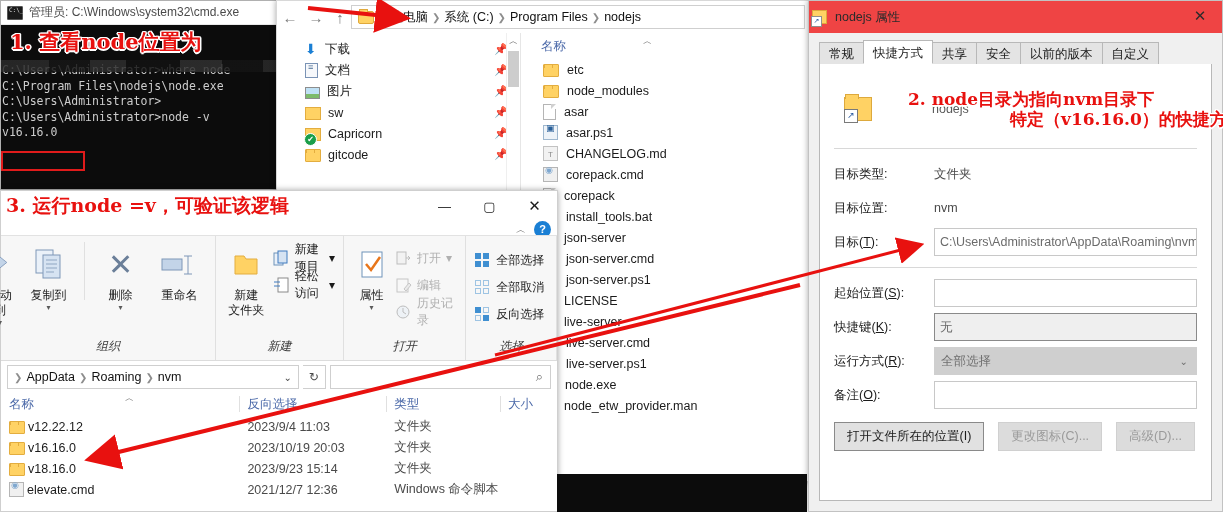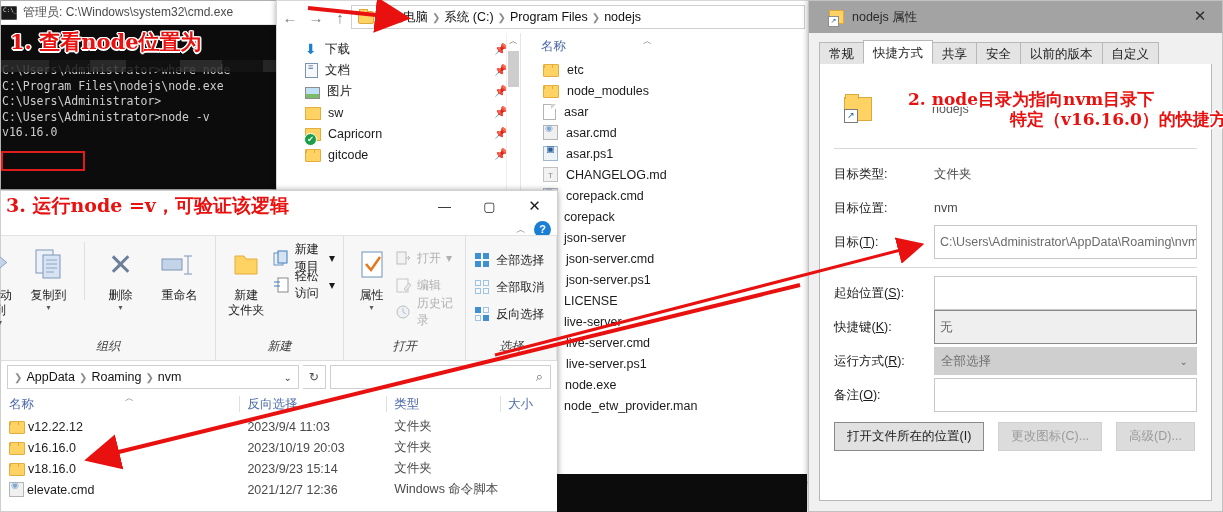--- a/index.html
+++ b/index.html
@@ -12,21 +12,21 @@
   }
 
   
   .win { position:absolute; background:#fff; }
   .shadow { box-shadow:0 0 6px rgba(0,0,0,.35); }
 
   
   #cmd-window { left:0; top:0; width:307px; height:190px; background:#0c0c0c;
                 border:1px solid #b0b0b0; }
   #cmd-titlebar { height:24px; background:#ffffff; display:flex; align-items:center;
-                  gap:6px; border-bottom:1px solid #e8e8e8; }
+                  padding-left:6px; gap:6px; border-bottom:1px solid #e8e8e8; }
   #cmd-titlebar .ticon { width:16px; height:14px; background:#1a1a1a; border:1px solid #555;
                          border-radius:1px; position:relative; }
   #cmd-titlebar .ticon:after { content:"C:\\_"; position:absolute; left:1px; top:-1px;
                          font-family:"DejaVu Sans Mono",monospace; font-size:6px; color:#ddd; }
   #cmd-title-text { font-size:12px; color:#4a4a4a; white-space:nowrap; }
   #cmd-body { position:absolute; left:0; top:24px; right:0; bottom:0; background:#0c0c0c;
               color:#cccccc; font-family:"DejaVu Sans Mono","Liberation Mono",monospace;
               font-size:11.5px; line-height:15.5px; padding:2px 0 0 1px; overflow:hidden; }
   #cmd-body .ln { white-space:pre; }
   .cmd-blankbar { height:18px; }
@@ -141,41 +141,41 @@
   .th { padding-left:8px; position:relative; height:24px; line-height:24px; }
   .th + .th:before { content:""; position:absolute; left:0; top:4px; bottom:4px; width:1px; background:#e0e0e0; }
   .tr { height:21px; display:flex; align-items:center; font-size:12.5px; color:#1b1b1b; }
   .td { padding-left:8px; display:flex; align-items:center; gap:3px; }
   .td.date, .td.type { color:#4a4a4a; }
   .sortcaret { position:absolute; left:124px; top:0; font-size:9px; color:#6b6b6b; }
 
   
   #props-dialog { left:808px; top:0px; width:415px; height:512px; background:#f0f0f0;
                   border:1px solid #c2c2c2; }
-  #props-title { height:32px; display:flex; align-items:center; gap:8px; padding-left:20px;
-                 background:#a3a3a3; }
+  #props-title { height:32px; display:flex; align-items:center; gap:8px; padding-left:3px;
+                 background:#ef4444; }
   #props-title .sc-ico { width:15px; height:14px; background:#ffd264; border:1px solid #dda93d; position:relative; }
   #props-title .sc-ico:after { content:"↗"; position:absolute; left:-2px; bottom:-4px; width:9px; height:9px;
                                background:#fff; border:1px solid #8e8e8e; font-size:7px; line-height:8px;
                                text-align:center; color:#2a5a9e; }
   #props-title .t { font-size:12.5px; color:#2b2b2b; }
   #props-close { position:absolute; right:0; top:0; width:44px; height:30px; display:flex;
                  align-items:center; justify-content:center; font-size:15px; color:#2b2b2b; }
   #props-tabs { position:absolute; left:10px; top:40px; right:10px; height:24px; display:flex;
                 align-items:flex-end; gap:0; border-bottom:1px solid #b8b8b8; }
   .ptab { height:22px; padding:0 9px; font-size:12.5px; color:#1b1b1b; line-height:22px;
           border:1px solid #b8b8b8; border-bottom:none; background:#e4e4e4; margin-right:-1px; }
   .ptab.active { background:#fff; height:24px; line-height:24px; position:relative; z-index:2;
                  border-bottom:1px solid #fff; }
   #props-page { position:absolute; left:10px; top:63px; right:10px; bottom:10px;
                 background:#fff; border:1px solid #b8b8b8; border-top:none; padding:14px 14px 0 14px; }
   .prow { display:flex; align-items:center; min-height:34px; }
   .plabel { width:100px; font-size:12.5px; color:#1b1b1b; flex:0 0 auto; }
   .pvalue { font-size:12.5px; color:#4a4a4a; }
-  .pinput { flex:1; height:34px; border:1px solid #c8c8c8; background:#fff; display:flex;
+  .pinput { flex:1; height:28px; border:1px solid #c8c8c8; background:#fff; display:flex;
             align-items:center; padding:0 5px; font-size:12.5px; color:#6b6b6b; overflow:hidden;
             white-space:nowrap; }
   .pinput.readonly { background:#efefef; border:1px solid #8a8a8a; color:#6b6b6b; }
   .pselect { flex:1; height:28px; background:#cfcfcf; border:1px solid #cfcfcf; display:flex;
              align-items:center; justify-content:space-between; padding:0 8px 0 6px;
              font-size:12.5px; color:#6f6f6f; }
   .phr { height:1px; background:#d8d8d8; margin:8px 0; }
   .shortcut-head { display:flex; align-items:center; gap:0; height:62px; padding-left:10px; position:relative; }
   .sc-bigicon { width:28px; height:24px; background:#ffd264; border:1px solid #dda93d; position:relative; }
   .sc-bigicon:before { content:""; position:absolute; left:0; top:-4px; width:12px; height:4px;
@@ -290,38 +290,38 @@
         </div>
       <div class="file-row">
           <span class="ico ico-folder"></span>
           <span>node_modules</span>
         </div>
       <div class="file-row">
           <span class="ico ico-file"></span>
           <span>asar</span>
         </div>
       <div class="file-row">
-          <span class="ico ico-cmd"></span>
-          <span>asar.cmd</span>
-        </div>
-      <div class="file-row">
           <span class="ico ico-ps1"></span>
           <span>asar.ps1</span>
         </div>
       <div class="file-row">
           <span class="ico ico-md">T</span>
           <span>CHANGELOG.md</span>
         </div>
       <div class="file-row">
           <span class="ico ico-cmd"></span>
           <span>corepack.cmd</span>
         </div>
       <div class="file-row">
           <span class="ico ico-file"></span>
           <span>corepack</span>
+        </div>
+      <div class="file-row">
+          <span class="ico ico-cmd"></span>
+          <span>install_tools.bat</span>
         </div>
       <div class="file-row">
           <span class="ico ico-file"></span>
           <span>json-server</span>
         </div>
       <div class="file-row">
           <span class="ico ico-cmd"></span>
           <span>json-server.cmd</span>
         </div>
       <div class="file-row">

